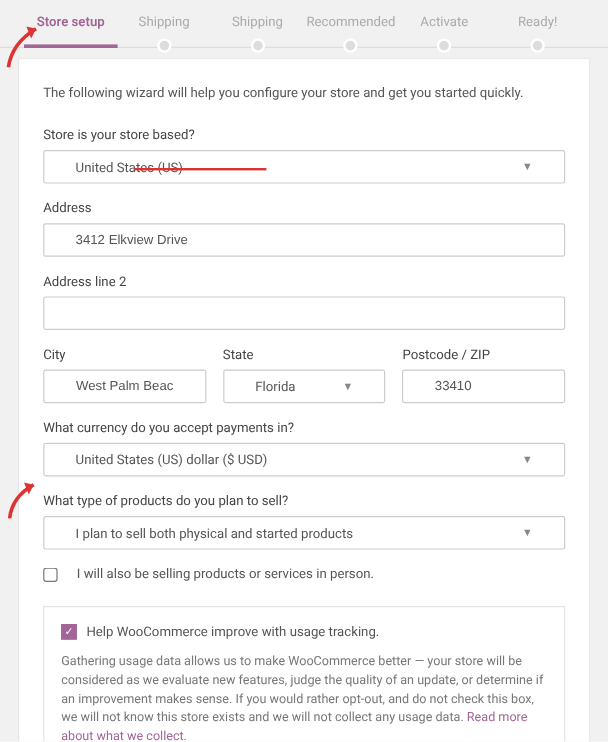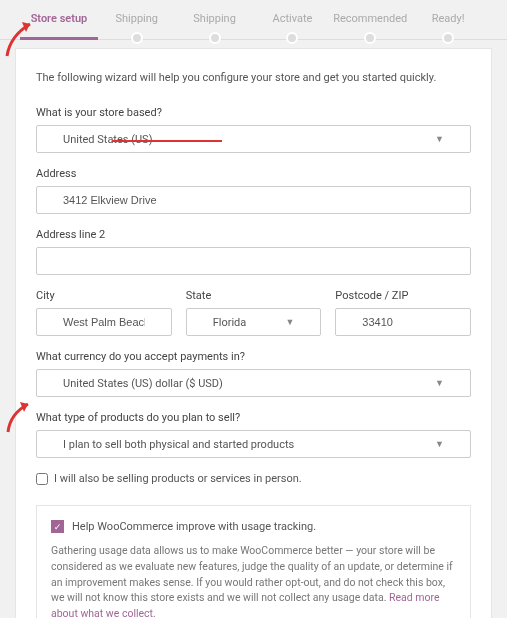--- a/index.html
+++ b/index.html
@@ -11,48 +11,48 @@
 .step.dot::before { content: ""; position: absolute; bottom: -5px; left: 50%; transform: translateX(-50%); width: 8px; height: 8px; border-radius: 50%; background: #ddd; border: 2px solid #fff; z-index: 2; }
 .panel { background: #fff; margin: 8px 15px; border: 1px solid #e5e5e5; padding: 22px 20px; }
 .intro { font-size: 11px; color: #555; margin-bottom: 22px; }
 .label { font-size: 11px; color: #444; margin-bottom: 6px; display: block; }
 .field { width: 100%; border: 1px solid #ccc; padding: 6px 26px; font-size: 11px; color: #555; background: #fff; border-radius: 2px; height: 28px; }
 .select { display: flex; justify-content: space-between; align-items: center; cursor: pointer; }
 .chev { font-size: 9px; color: #888; }
 .group { margin-bottom: 14px; }
 .row3 { display: flex; gap: 14px; }
 .row3 .group { flex: 1; }
-.check-row { display: flex; align-items: center; gap: 6px; font-size: 11px; color: #555; margin-bottom: 20px; }
+.check-row { display: flex; align-items: center; gap: 16px; font-size: 11px; color: #555; margin-bottom: 20px; }
 .tracking-box { border: 1px solid #e5e5e5; padding: 14px; }
 .tracking-head { display: flex; align-items: center; gap: 8px; font-size: 11px; color: #555; margin-bottom: 10px; }
 .checkbox-filled { width: 13px; height: 13px; background: #a16696; border: 1px solid #a16696; display: inline-flex; align-items: center; justify-content: center; color: #fff; font-size: 9px; }
 .tracking-text { font-size: 10.5px; color: #777; line-height: 1.5; }
 .tracking-text a { color: #a16696; text-decoration: none; }
 .arrow-path { stroke: #d33; stroke-width: 3; fill: none; }
 .arrow-head { fill: #d33; }
 .underline-red { position: absolute; top: 140px; left: 112px; width: 110px; height: 2px; background: #d33; }
 input[type="checkbox"] { width: 12px; height: 12px; }
 </style>
 </head>
 <body>
 
 <div class="steps">
     <div class="step active">Store setup</div>
     <div class="step dot">Shipping</div>
     <div class="step dot">Shipping</div>
+    <div class="step dot">Recommended</div>
     <div class="step dot">Activate</div>
-    <div class="step dot">Recommended</div>
     <div class="step dot">Ready!</div>
   </div>
 
 <div class="panel">
   <p class="intro">The following wizard will help you configure your store and get you started quickly.</p>
 
   <div class="group">
-    <label class="label">What is your store based?</label>
+    <label class="label">Store is your store based?</label>
     <div class="field select">
       <span>United States (US)</span>
       <span class="chev">▼</span>
     </div>
   </div>
 
   <div class="group">
     <label class="label">Address</label>
     <input class="field" value="3412 Elkview Drive" style="">
   </div>

